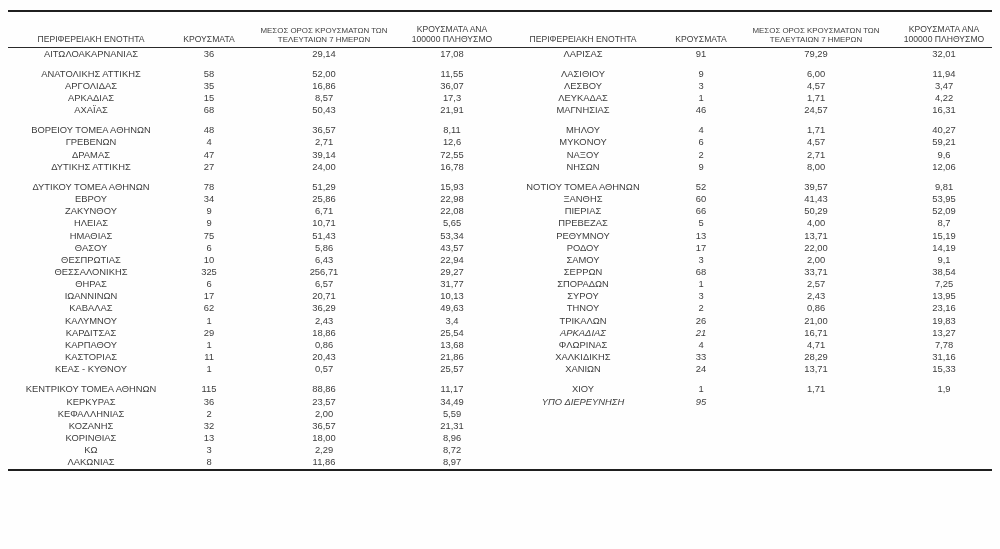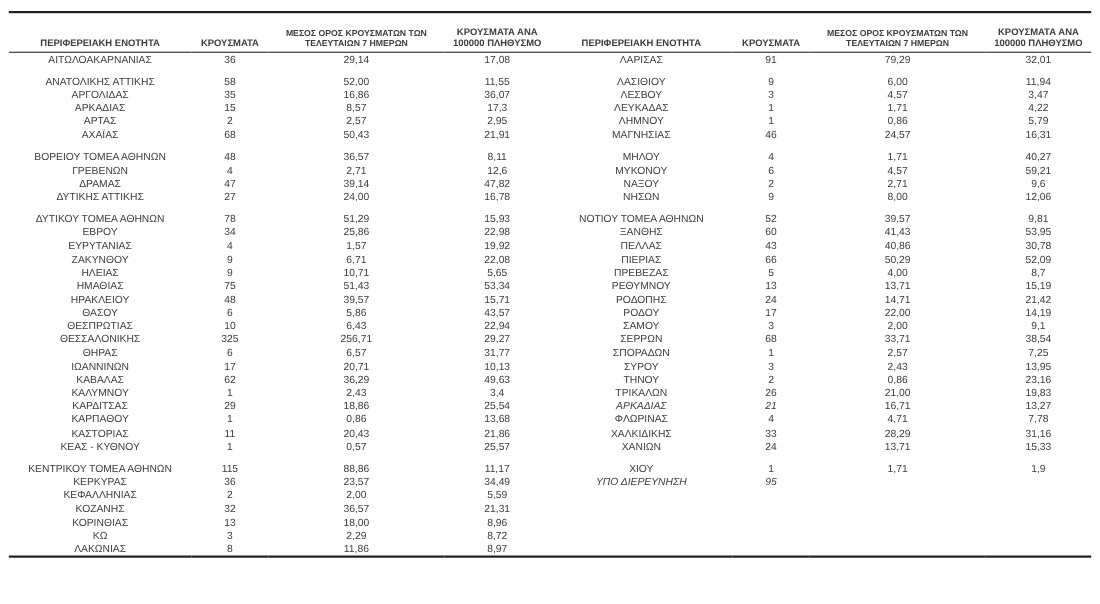--- a/index.html
+++ b/index.html
@@ -25,21 +25,21 @@
   table.cases-table {
     width: 984px;
     border-collapse: collapse;
     table-layout: fixed;
     border-bottom: 2.5px solid #1f1f1f;
   }
   thead tr { height: 35px; }
   thead th {
     vertical-align: bottom;
     text-align: center;
-    font-weight: bold;
+    font-weight: normal;
     font-size: 8.6px;
     line-height: 1.18;
     padding: 0 4px 2px 4px;
     border-bottom: 1.5px solid #2a2a2a;
     color: #3d3d3d;
   }
   thead th.small { font-size: 7.9px; }
   tbody td {
     text-align: center;
     font-size: 9.4px;
@@ -122,30 +122,20 @@
           <td>ΑΡΚΑΔΙΑΣ</td>
           <td>15</td>
           <td>8,57</td>
           <td>17,3</td>
           <td>ΛΕΥΚΑΔΑΣ</td>
           <td>1</td>
           <td>1,71</td>
           <td>4,22</td>
         </tr>
         <tr>
-          <td>ΑΡΤΑΣ</td>
-          <td>2</td>
-          <td>2,57</td>
-          <td>2,95</td>
-          <td>ΛΗΜΝΟΥ</td>
-          <td>1</td>
-          <td>0,86</td>
-          <td>5,79</td>
-        </tr>
-        <tr>
           <td>ΑΧΑΪΑΣ</td>
           <td>68</td>
           <td>50,43</td>
           <td>21,91</td>
           <td>ΜΑΓΝΗΣΙΑΣ</td>
           <td>46</td>
           <td>24,57</td>
           <td>16,31</td>
         </tr>
         <tr class="spacer">
@@ -168,21 +158,21 @@
           <td>12,6</td>
           <td>ΜΥΚΟΝΟΥ</td>
           <td>6</td>
           <td>4,57</td>
           <td>59,21</td>
         </tr>
         <tr>
           <td>ΔΡΑΜΑΣ</td>
           <td>47</td>
           <td>39,14</td>
-          <td>47,82</td>
+          <td>72,55</td>
           <td>ΝΑΞΟΥ</td>
           <td>2</td>
           <td>2,71</td>
           <td>9,6</td>
         </tr>
         <tr>
           <td>ΔΥΤΙΚΗΣ ΑΤΤΙΚΗΣ</td>
           <td>27</td>
           <td>24,00</td>
           <td>16,78</td>
@@ -208,30 +198,20 @@
           <td>ΕΒΡΟΥ</td>
           <td>34</td>
           <td>25,86</td>
           <td>22,98</td>
           <td>ΞΑΝΘΗΣ</td>
           <td>60</td>
           <td>41,43</td>
           <td>53,95</td>
         </tr>
         <tr>
-          <td>ΕΥΡΥΤΑΝΙΑΣ</td>
-          <td>4</td>
-          <td>1,57</td>
-          <td>19,92</td>
-          <td>ΠΕΛΛΑΣ</td>
-          <td>43</td>
-          <td>40,86</td>
-          <td>30,78</td>
-        </tr>
-        <tr>
           <td>ΖΑΚΥΝΘΟΥ</td>
           <td>9</td>
           <td>6,71</td>
           <td>22,08</td>
           <td>ΠΙΕΡΙΑΣ</td>
           <td>66</td>
           <td>50,29</td>
           <td>52,09</td>
         </tr>
         <tr>
@@ -248,30 +228,20 @@
           <td>ΗΜΑΘΙΑΣ</td>
           <td>75</td>
           <td>51,43</td>
           <td>53,34</td>
           <td>ΡΕΘΥΜΝΟΥ</td>
           <td>13</td>
           <td>13,71</td>
           <td>15,19</td>
         </tr>
         <tr>
-          <td>ΗΡΑΚΛΕΙΟΥ</td>
-          <td>48</td>
-          <td>39,57</td>
-          <td>15,71</td>
-          <td>ΡΟΔΟΠΗΣ</td>
-          <td>24</td>
-          <td>14,71</td>
-          <td>21,42</td>
-        </tr>
-        <tr>
           <td>ΘΑΣΟΥ</td>
           <td>6</td>
           <td>5,86</td>
           <td>43,57</td>
           <td>ΡΟΔΟΥ</td>
           <td>17</td>
           <td>22,00</td>
           <td>14,19</td>
         </tr>
         <tr>

